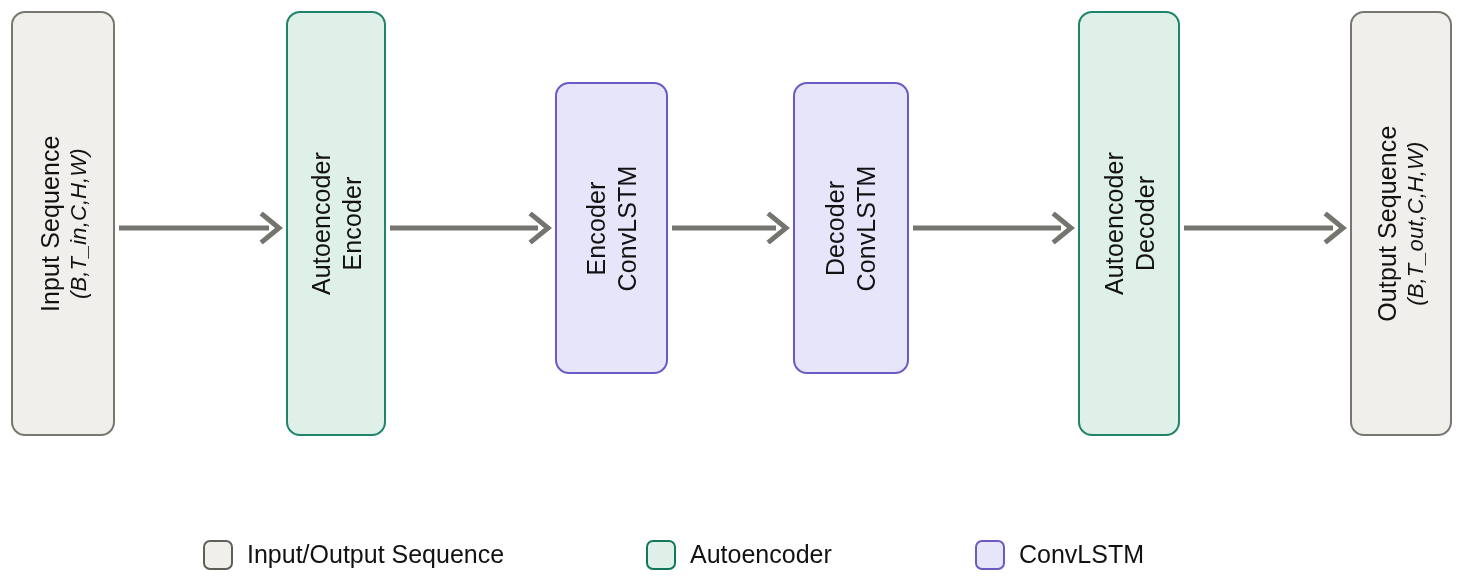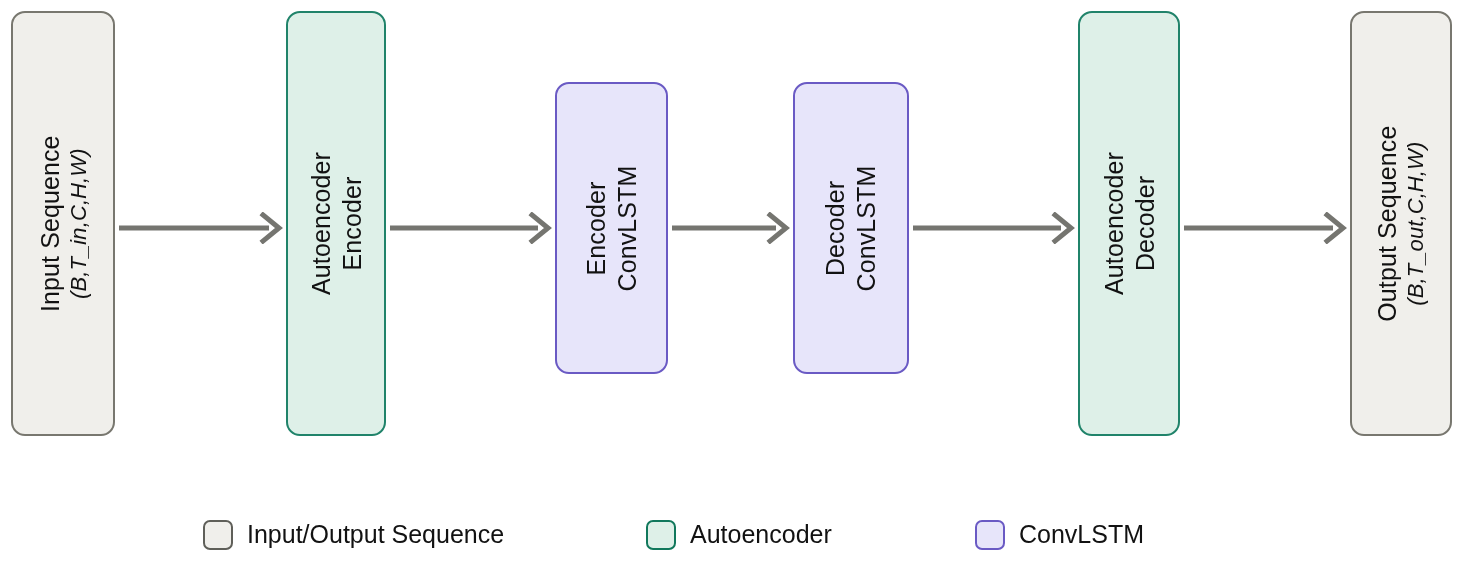--- a/index.html
+++ b/index.html
@@ -82,21 +82,21 @@
   #arrow-1 { left: 119px;  width: 164px; }
   #arrow-2 { left: 390px;  width: 162px; }
   #arrow-3 { left: 672px;  width: 118px; }
   #arrow-4 { left: 913px;  width: 162px; }
   #arrow-5 { left: 1184px; width: 163px; }
 
   
   #legend {
     position: absolute;
     left: 0;
-    top: 508px;
+    top: 528px;
     width: 1463px;
     height: 53px;
   }
   .legend-item {
     position: absolute;
     top: 0;
     display: flex;
     align-items: center;
     height: 53px;
   }

